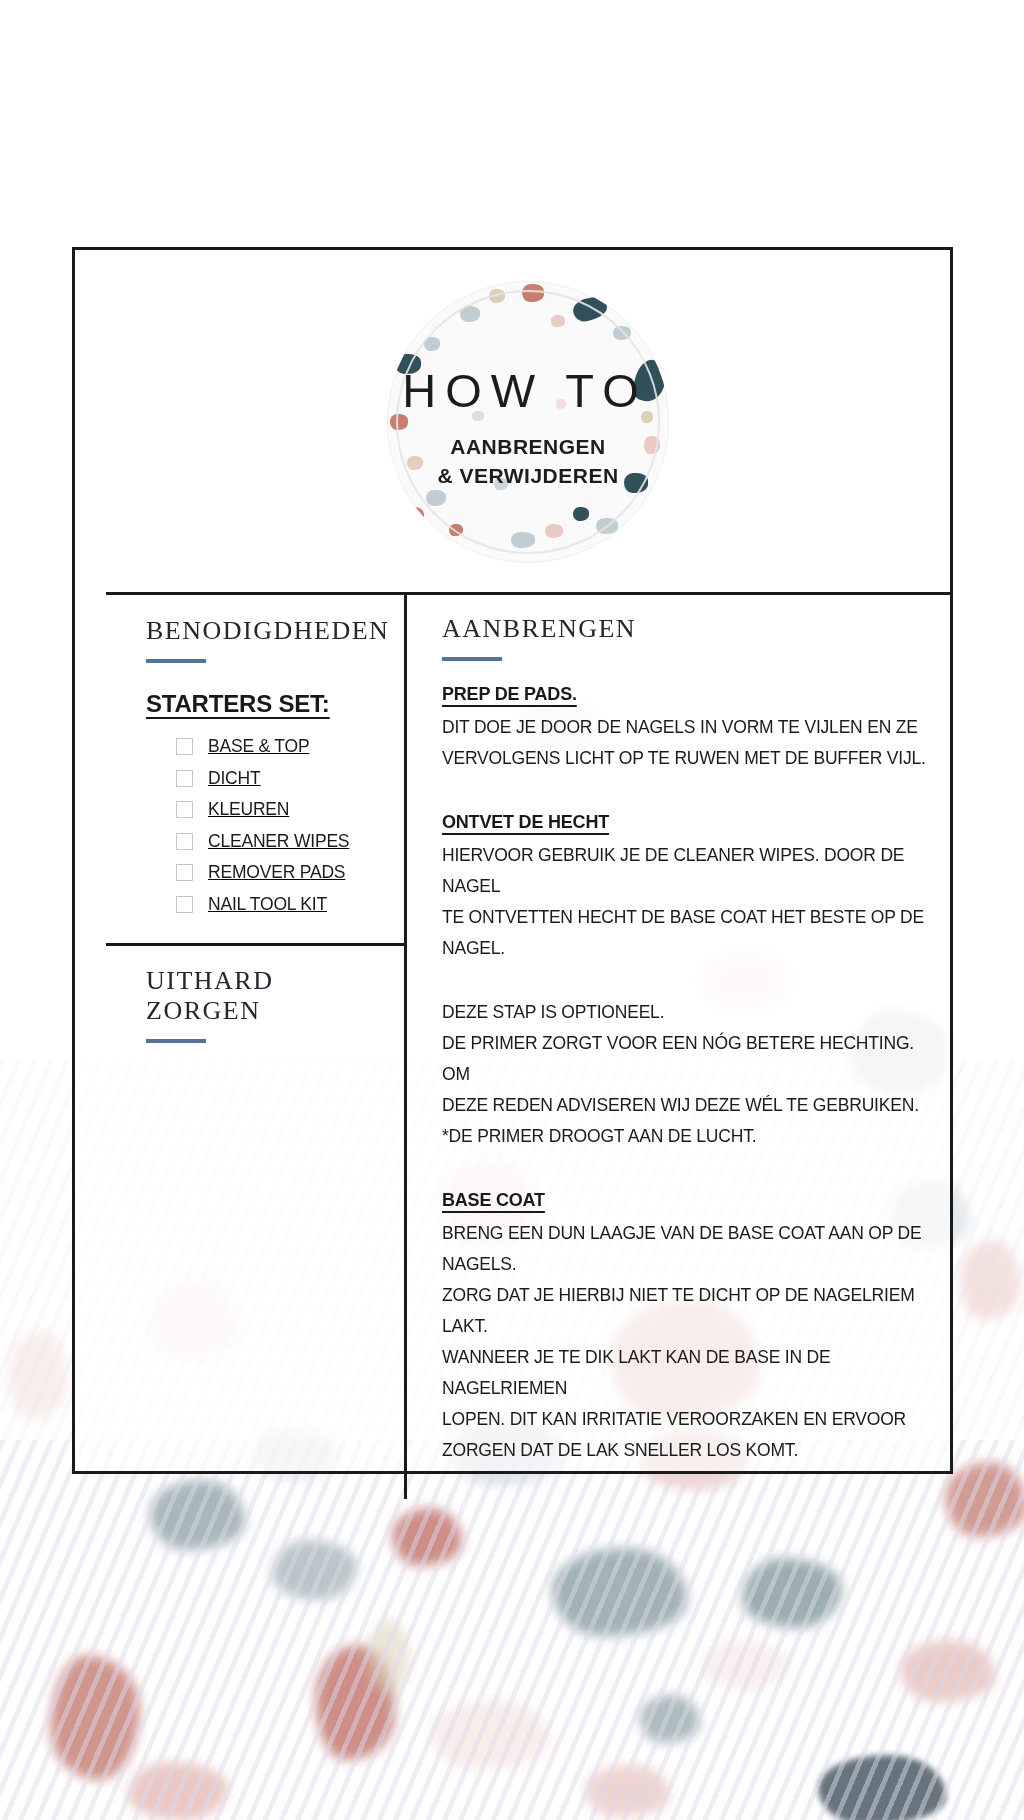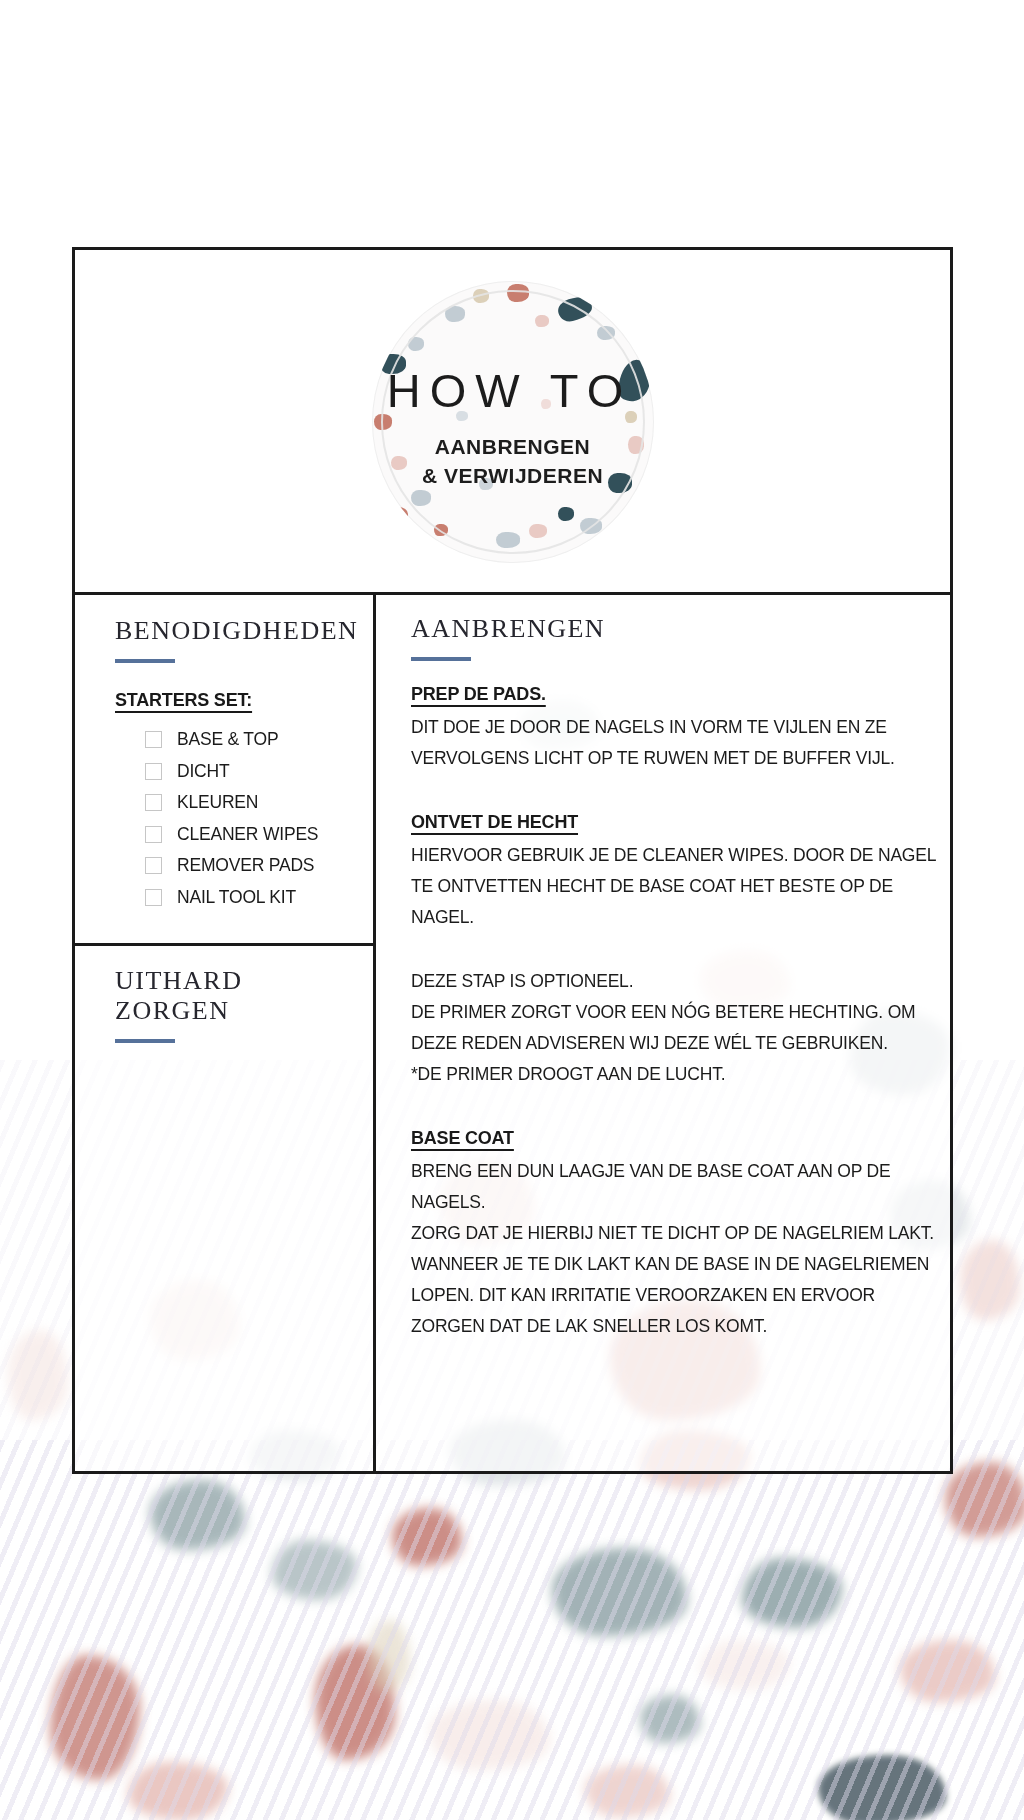--- a/index.html
+++ b/index.html
@@ -18,21 +18,21 @@
   .c-beige {background:var(--wc-beige,#dcd0b9);}
   .c-gray  {background:#b9c4c9;}
   .texture{position:absolute;left:0;width:1024px;
     background:repeating-linear-gradient(113deg,rgba(221,217,234,.55) 0 5px,rgba(255,255,255,0) 5px 15px);}
   .texture.low{top:1440px;height:380px;opacity:.85;}
   .texture.mid{top:1060px;height:380px;opacity:.3;}
 
   
   #sheet{position:absolute;left:72px;top:247px;width:881px;height:1227px;z-index:2;
          box-sizing:border-box;border:3px solid var(--border-color,#1a1a1a);
-         background:rgba(255,255,255,.62);}
+         background:rgba(255,255,255,.62);padding-left:31px;}
   #header-section{box-sizing:border-box;height:345px;border-bottom:3px solid var(--border-color,#1a1a1a);
          display:flex;align-items:flex-start;justify-content:center;}
   
   #logo{position:relative;width:282px;height:282px;margin-top:31px;border-radius:50%;
         background:#fbfafa;box-shadow:0 0 0 1px #efefef inset;overflow:hidden;}
   #logo .ring{position:absolute;inset:9px;border:2px solid rgba(228,228,228,.9);border-radius:50%;}
   .chip{position:absolute;border-radius:45% 55% 60% 40% / 55% 45% 50% 60%;}
   .t-coral{background:var(--terra-coral,#c87e6f);}
   .t-teal {background:var(--terra-teal,#32505a);}
   .t-gray {background:var(--terra-gray,#c2ccd3);}
@@ -46,24 +46,24 @@
 
   
   #columns{display:grid;grid-template-columns:301px 1fr;height:876px;}
   #left-col{box-sizing:border-box;border-right:3px solid var(--border-color,#1a1a1a);}
   .serif-h{font-family:"Liberation Serif",serif;font-size:26px;letter-spacing:1.5px;
         color:#26262e;font-weight:normal;margin:0;}
   .h-underline{width:60px;height:4px;background:var(--accent-underline,#56719a);margin-top:13px;}
   #left-top{box-sizing:border-box;height:351px;border-bottom:3px solid var(--border-color,#1a1a1a);
         padding:21px 14px 0 40px;}
   #left-bottom{padding:20px 14px 0 40px;}
-  .bold-h{font-size:18px;font-weight:bold;color:#191919;letter-spacing:-.2px;
+  .bold-h{font-size:24px;font-weight:bold;color:#191919;letter-spacing:-.2px;
         text-decoration:underline;text-decoration-thickness:2px;text-underline-offset:5px;margin:0;}
   #starters-title{margin-top:27px;}
-  #checklist{list-style:none;margin:13px 0 16px 0;padding:0 0 0 30px;}
+  #checklist{list-style:none;margin:13px 0 16px 0;padding:0 0 0 30px;text-decoration:underline;}
   .check-item{display:flex;align-items:center;height:31.5px;}
   .checkbox{width:15px;height:15px;border:1.5px solid #c6c6c6;background:rgba(255,255,255,.5);
         margin-right:15px;flex:none;}
   .check-label,.body-txt{font-size:17.5px;letter-spacing:-.2px;color:#1b1b1b;}
   #cure-list{margin-top:15px;}
   .cure-time{margin:0 0 33px 0;font-size:17.5px;letter-spacing:-.2px;color:#1b1b1b;
         line-height:31px;white-space:pre-line;}
   #right-col{padding:19px 12px 0 35px;}
   .inst-section{margin-bottom:33px;}
   .sec-title{font-size:18px;line-height:31px;}

